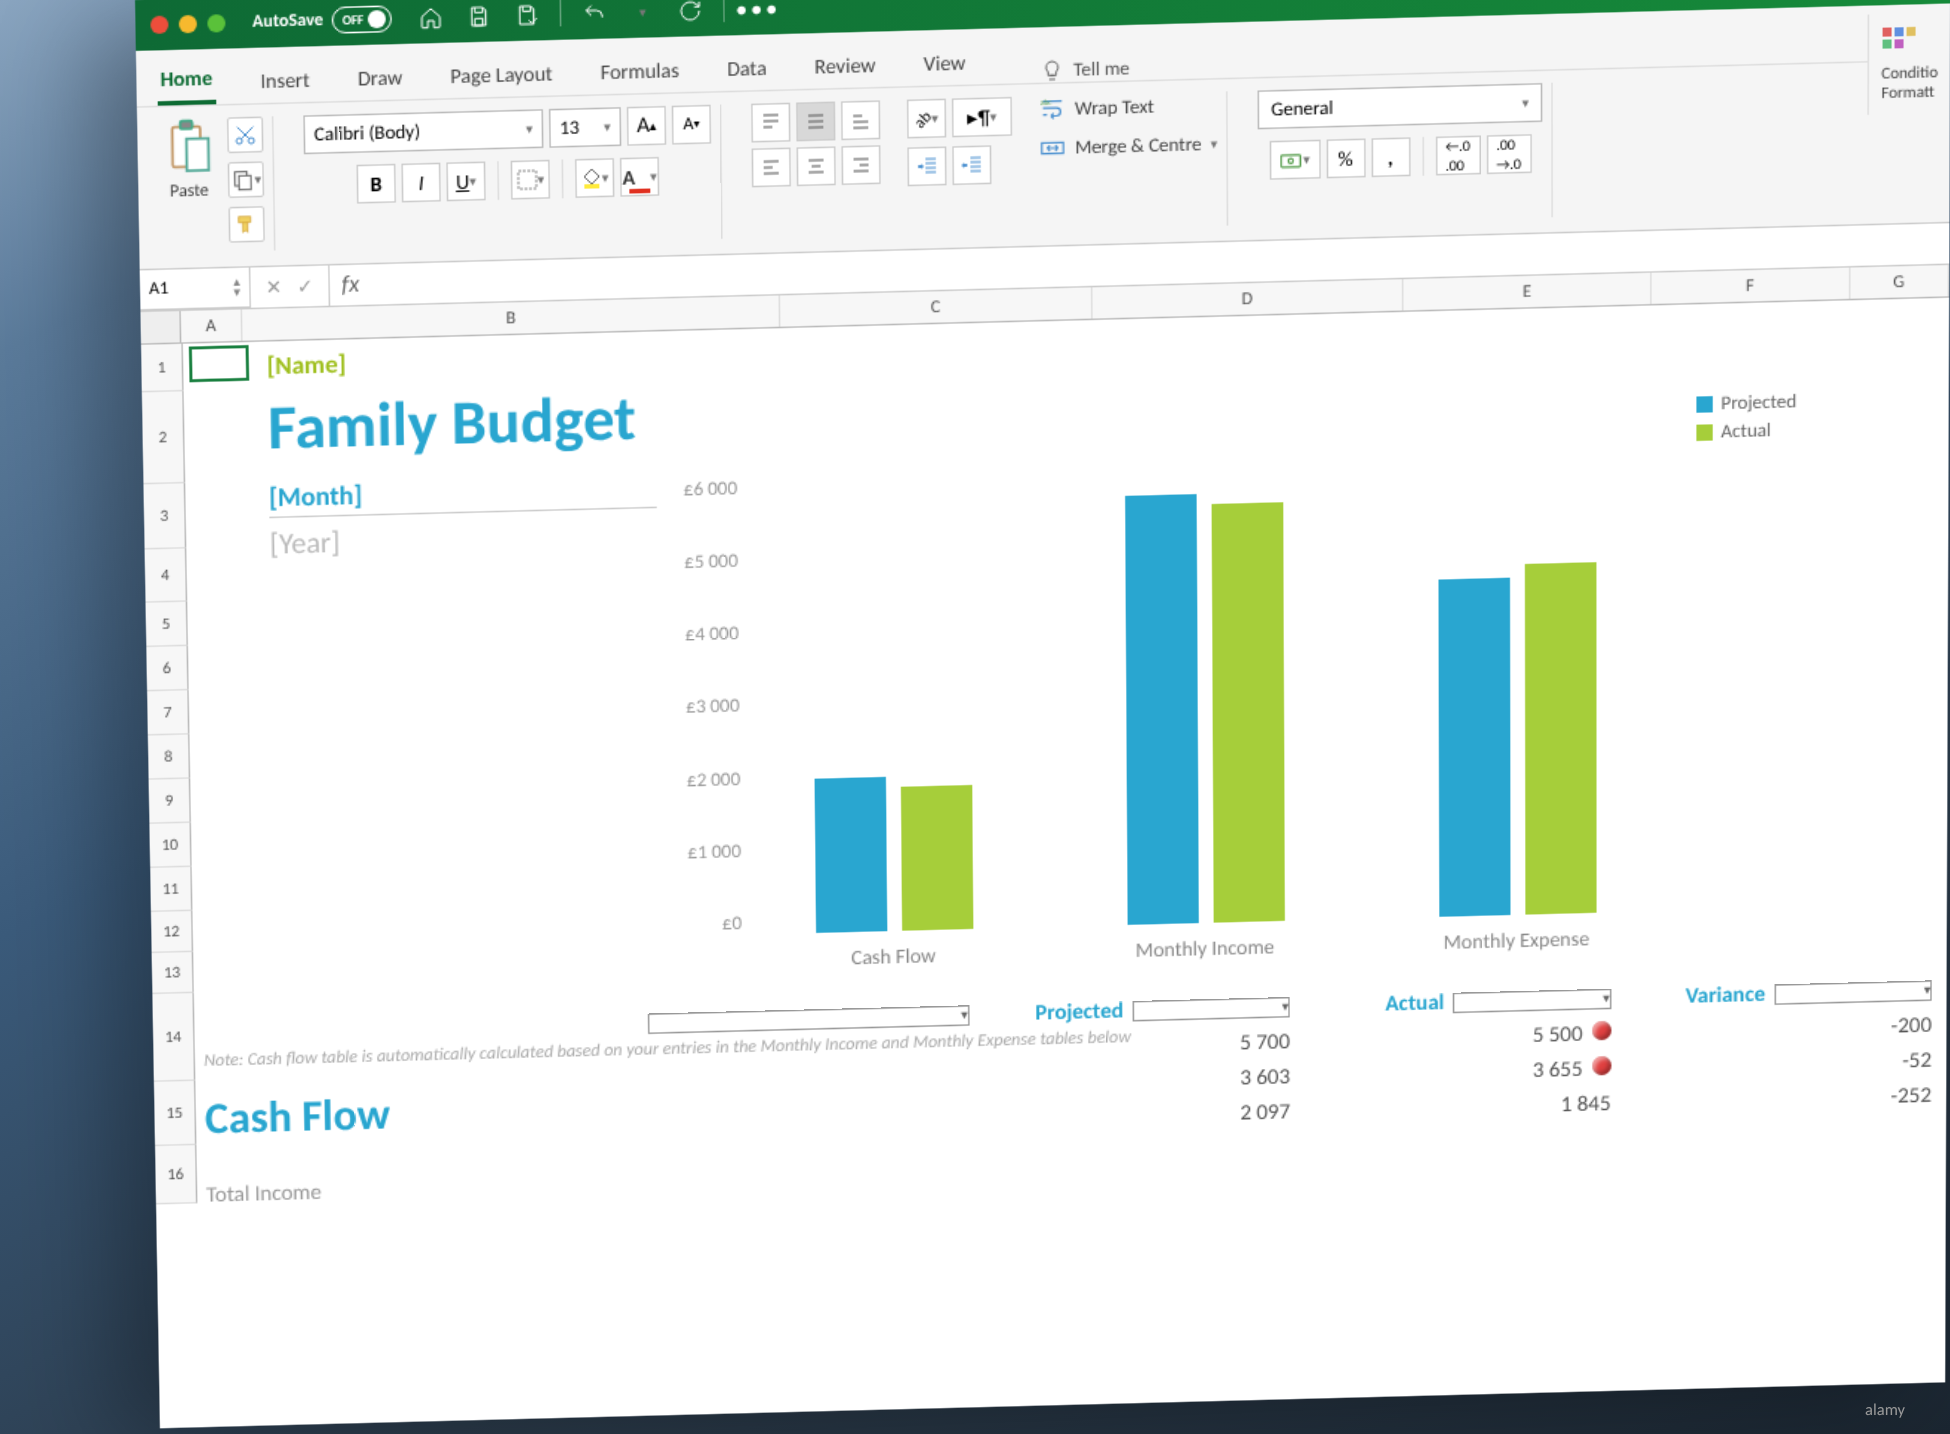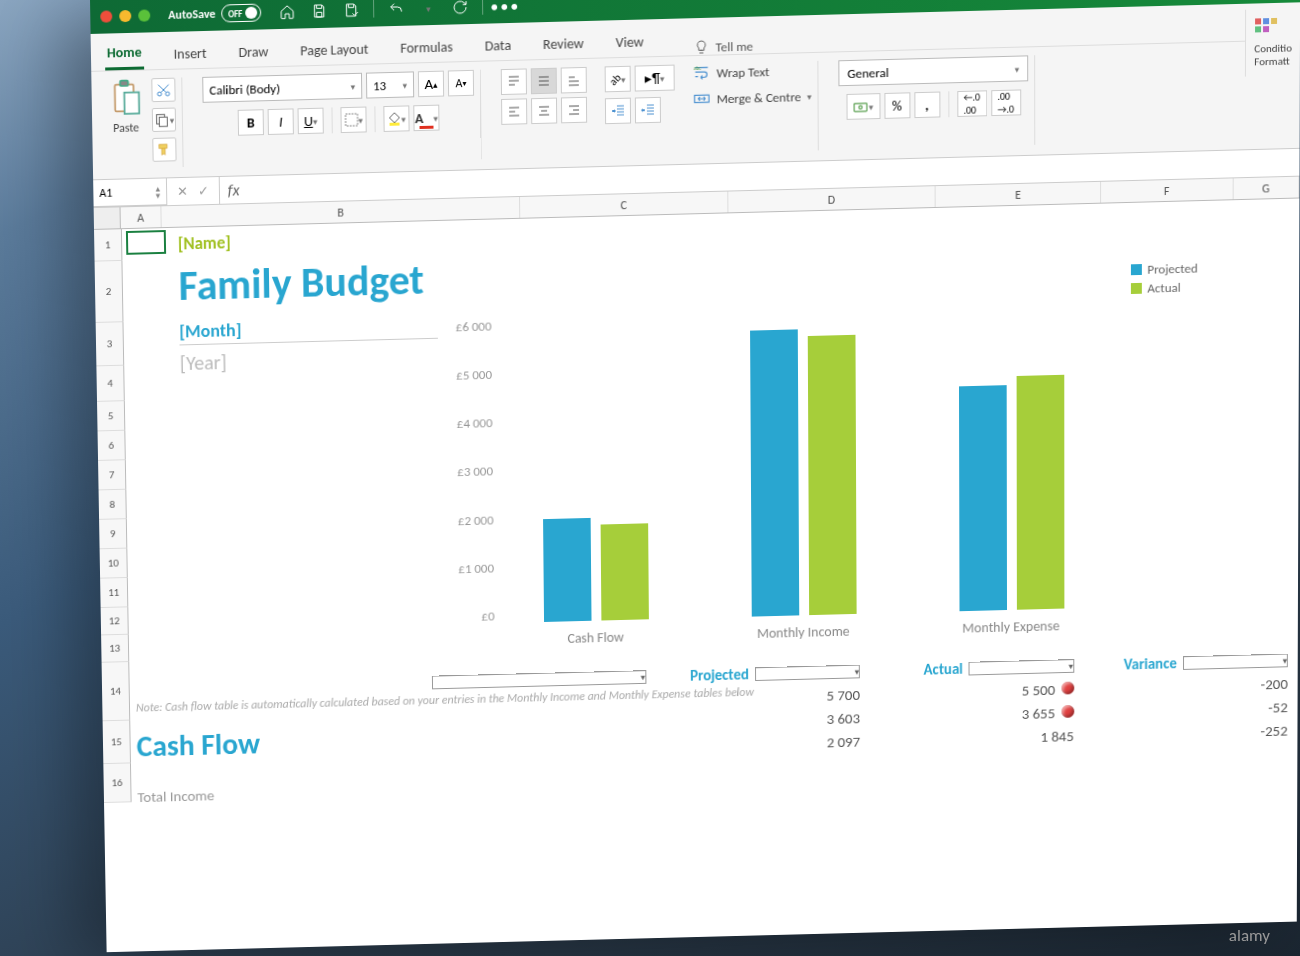--- a/index.html
+++ b/index.html
@@ -69,21 +69,21 @@
   .note{color:#aaa;font-size:12px;font-style:italic}
   .cashflow-h{color:#29a6d0;font-size:30px;font-weight:700;margin-top:14px}
   .tbl{position:absolute;left:300px;top:-20px;right:0}
   .thdr{display:flex;font-size:15px;font-weight:700;color:#29a6d0}
   .thdr span{flex:1;text-align:right;display:flex;align-items:center;justify-content:flex-end;gap:6px}
   .tbody .tr{display:flex;font-size:15px;color:#555;margin-top:6px}
   .tbody .tr span{flex:1;text-align:right}
   .dot-red{width:13px;height:13px;border-radius:50%;background:#e04040;display:inline-block;margin-left:6px;box-shadow:inset -2px -2px 3px rgba(0,0,0,0.3),inset 2px 2px 3px rgba(255,255,255,0.5)}
   .filter-ico{width:14px;height:14px;border:1px solid #999;display:inline-flex;align-items:center;justify-content:center;font-size:8px;color:#666}
   .row-lbl{color:#999;font-size:15px;position:absolute;left:6px;top:570px}
-  .watermark{position:absolute;right:30px;bottom:10px;color:#999;font-size:17px}
+  .watermark{position:absolute;right:30px;bottom:10px;color:#999;font-size:11px}
   .conditional{position:absolute;right:0;top:40px;padding:8px;background:#f5f5f5;font-size:11px;color:#444;border-left:1px solid #ddd}
   .chev{font-size:9px;color:#777}
   .sep{width:1px;background:#ddd;align-self:stretch;margin:0 4px}
 </style>
 </head>
 <body>
 
 <div class="desktop-bg"></div>
 
 <div class="excel-window">

